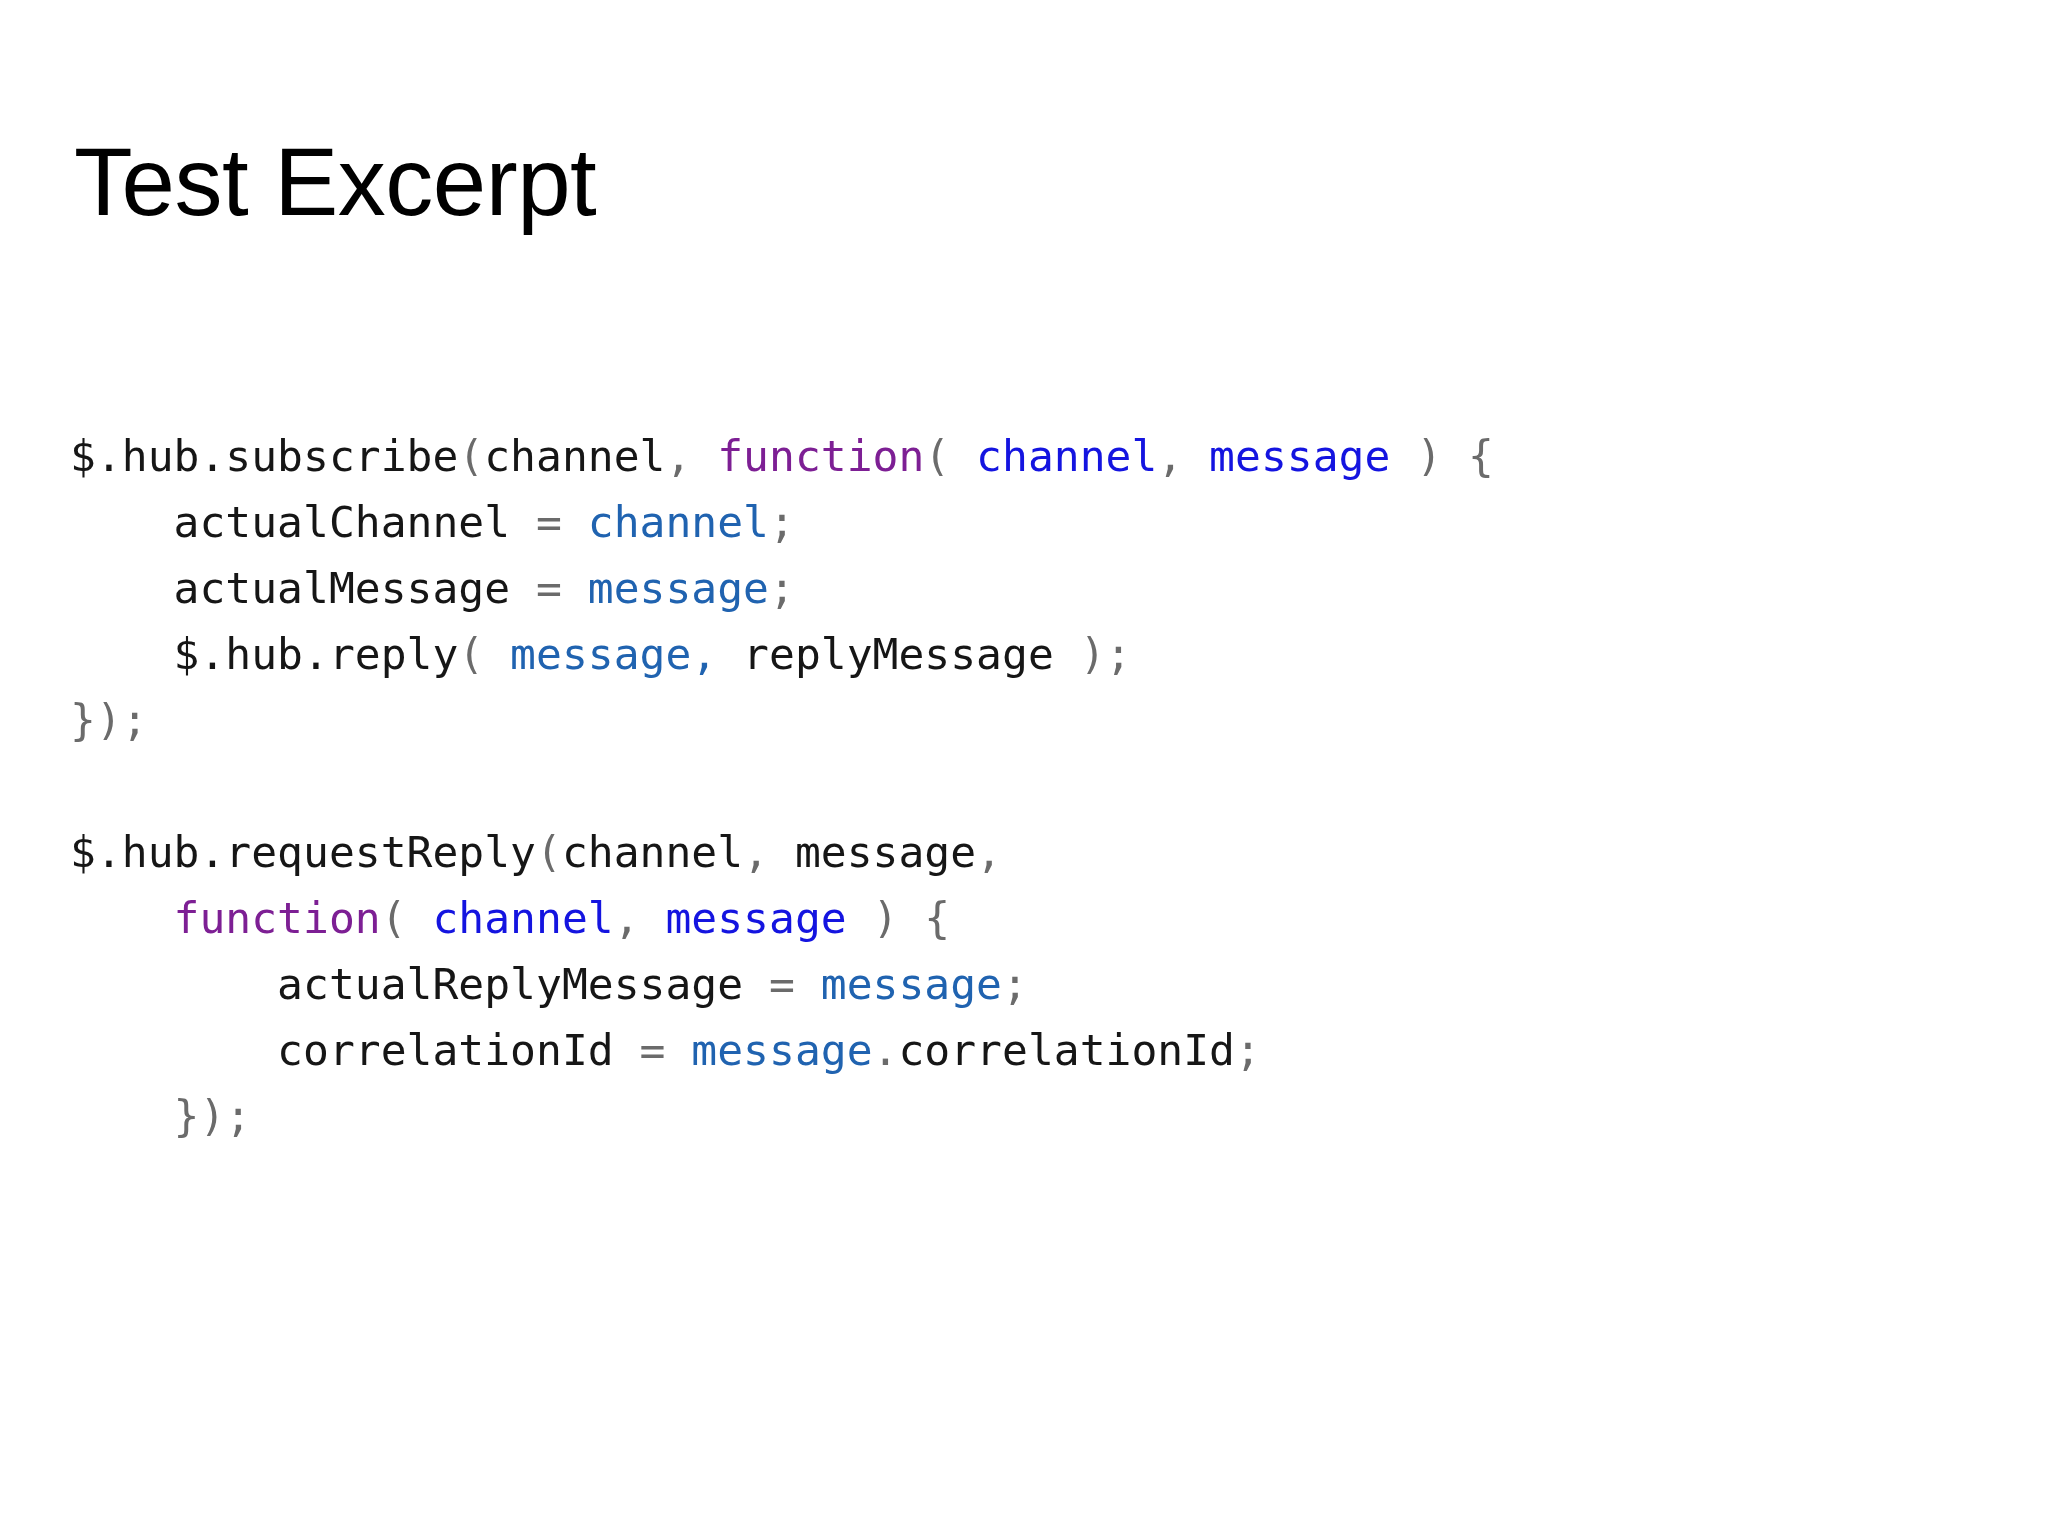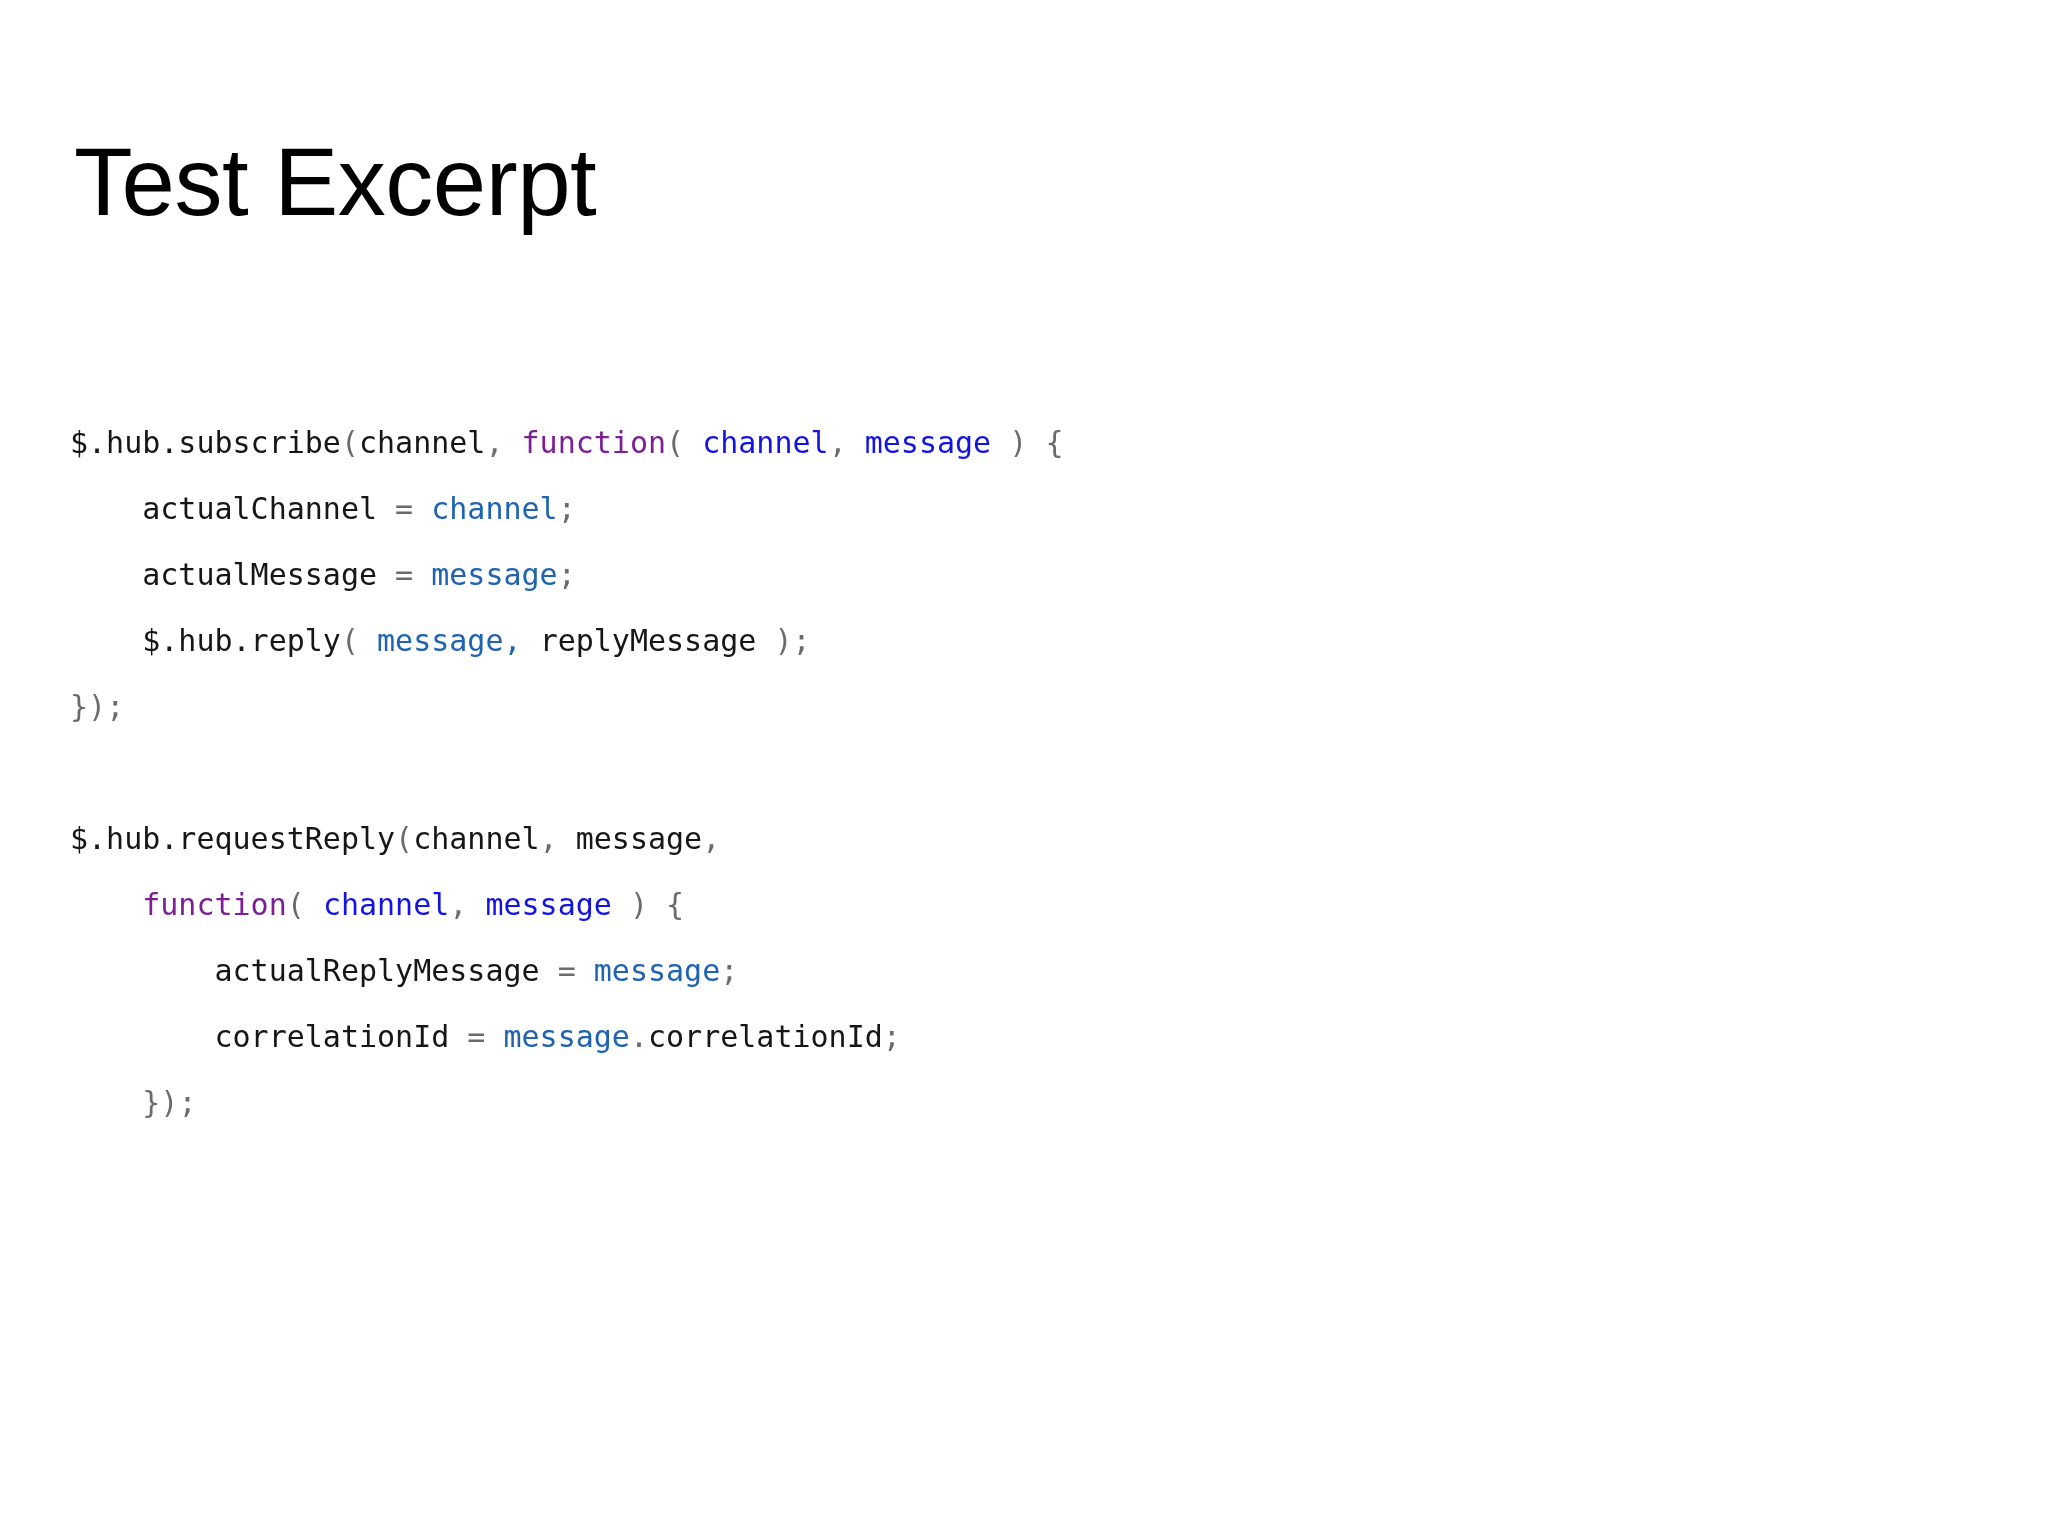--- a/index.html
+++ b/index.html
@@ -37,21 +37,21 @@
     color: #000000;
     white-space: pre;
   }
 
   
   .code-block {
     position: absolute;
     left: 70px;
     top: 380px;
     font-family: "DejaVu Sans Mono", "Liberation Mono", monospace;
-    font-size: 30px;
+    font-size: 43px;
     line-height: 66px;
     white-space: pre;
     color: #1a1a1a;
     letter-spacing: 0px;
   }
 
   .code-line {
     white-space: pre;
     min-height: 66px;
   }

